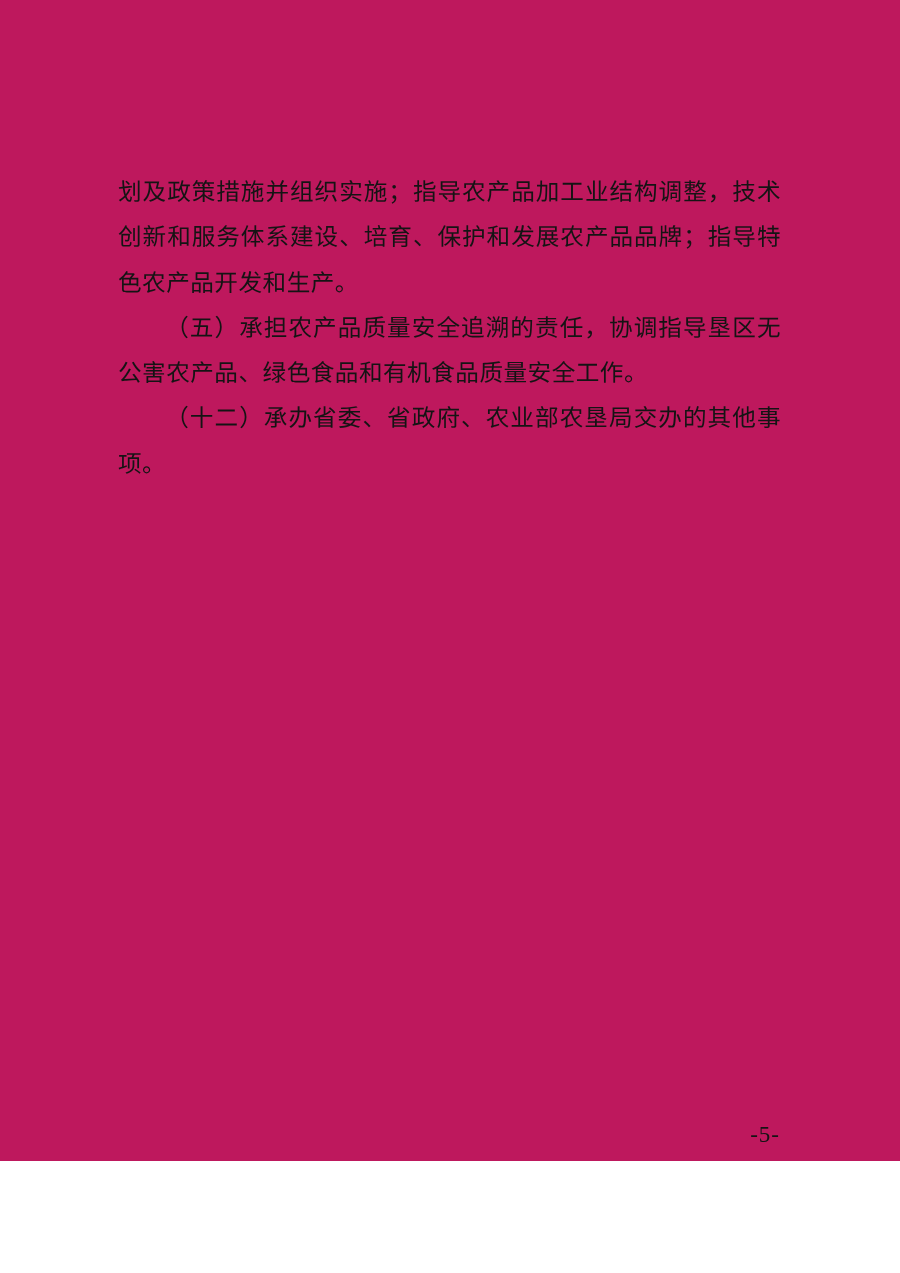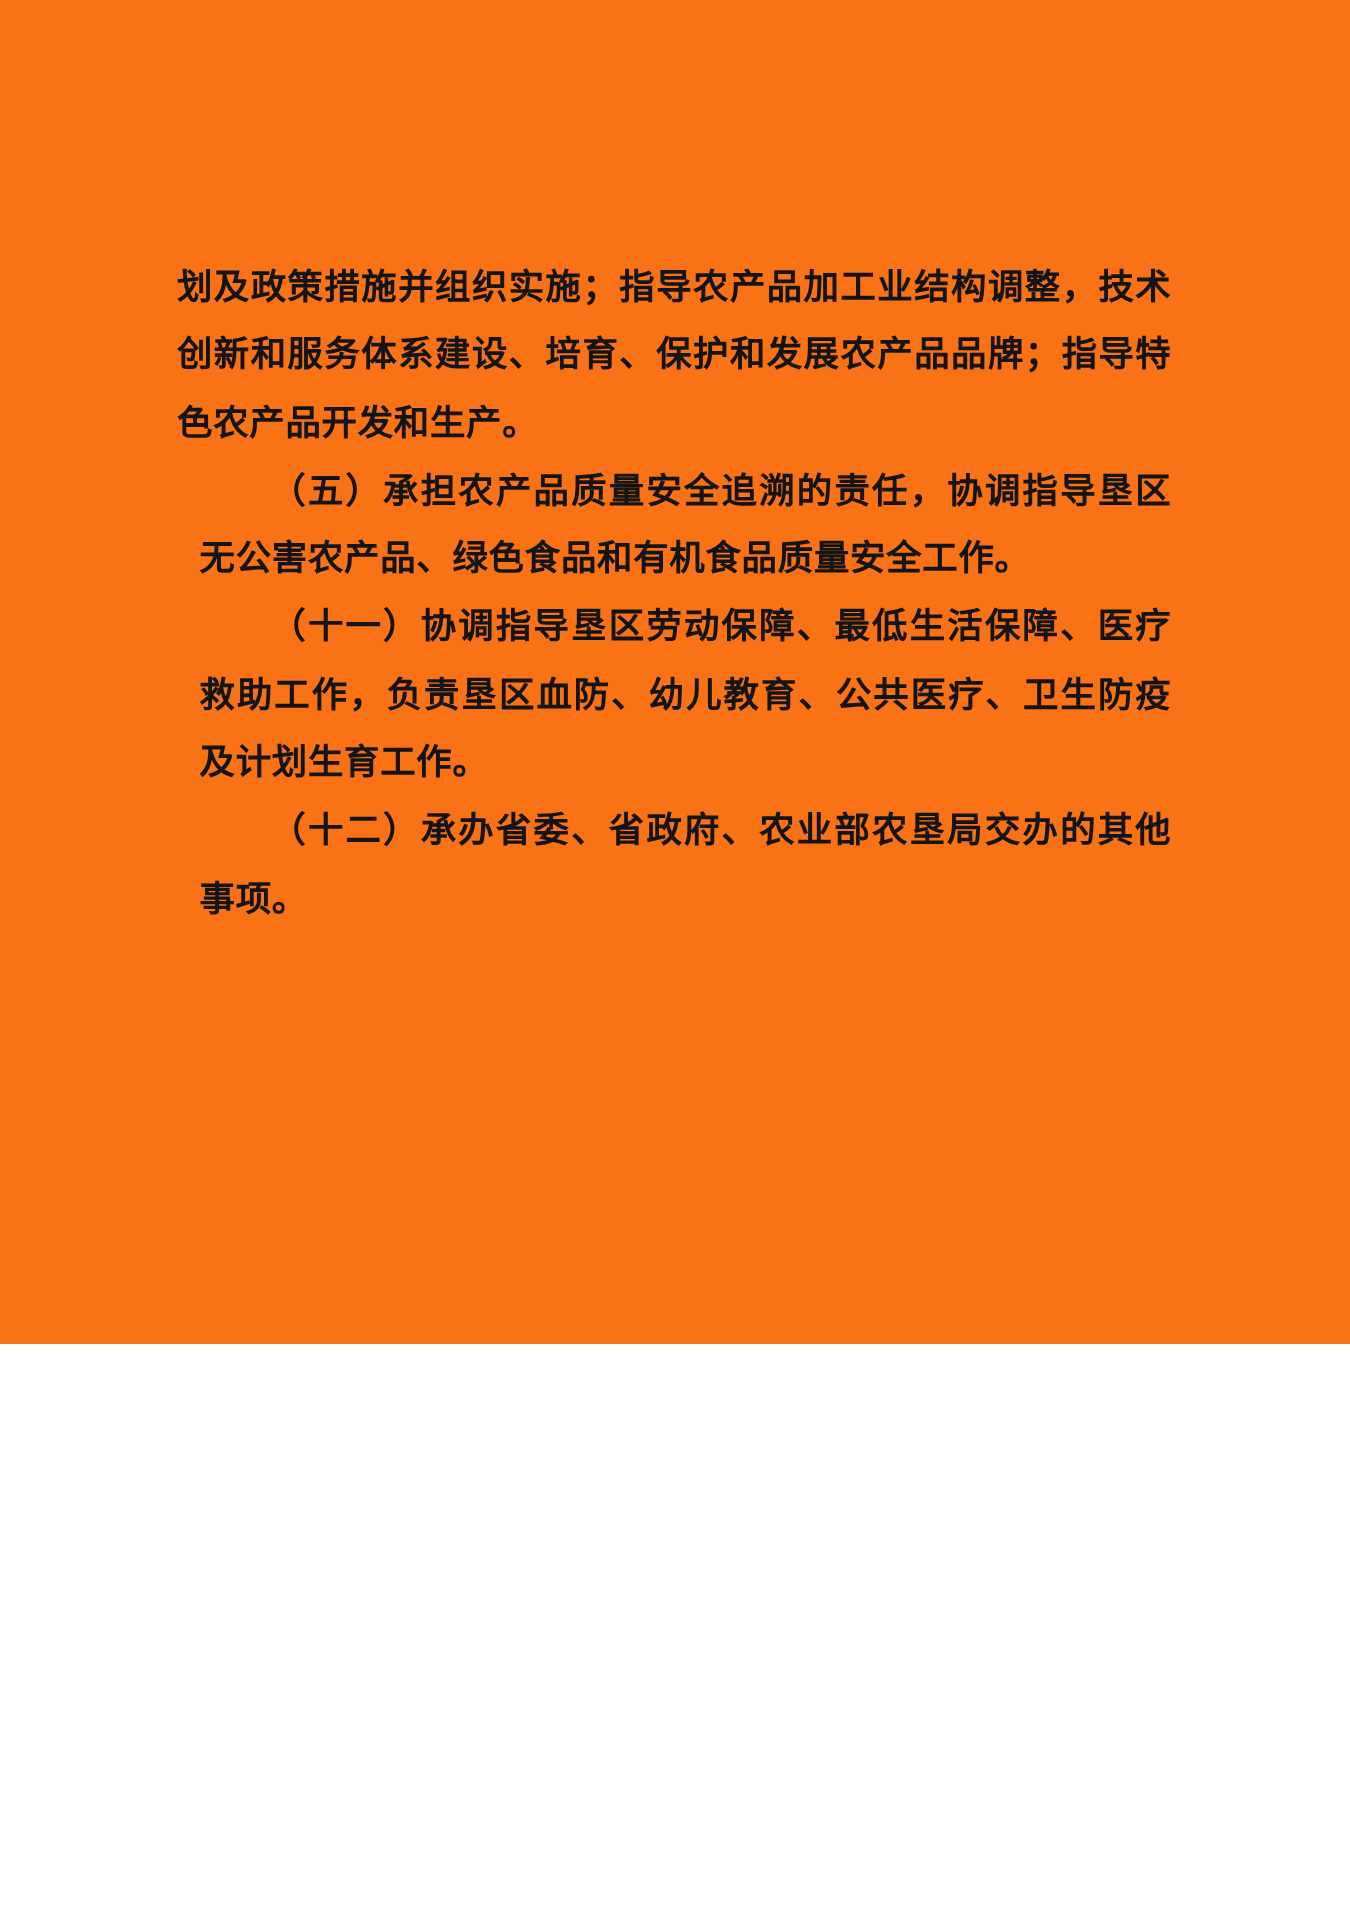--- a/index.html
+++ b/index.html
@@ -3,59 +3,56 @@
 <meta charset="utf-8">
 <style>
   html, body {
     margin: 0;
     padding: 0;
     background: #ffffff;
   }
   .page {
     position: relative;
     width: 900px;
-    height: 896px;
-    background: #f97316;
+    height: 1161px;
+    background: #be185d;
     overflow: hidden;
     font-family: "Liberation Serif", "DejaVu Serif", serif;
     color: #141414;
-    font-weight: bold;
   }
   .content {
     position: absolute;
     left: 118px;
     top: 170px;
     width: 663px;
     font-size: 23.6px;
     line-height: 45.3px;
     text-align: justify;
     letter-spacing: 0.5px;
   }
   .content p {
     margin: 0;
     padding: 0;
   }
   .content p.indent {
     text-indent: 2em;
-    margin-left: 15px;
   }
   .page-number {
     position: absolute;
     top: 1121px;
     right: 120px;
     font-size: 23px;
     line-height: 28px;
     letter-spacing: 1px;
     color: #141414;
   }
 </style>
 </head>
 <body>
 
 <div class="page">
   <div class="content">
     <p>划及政策措施并组织实施；指导农产品加工业结构调整，技术创新和服务体系建设、培育、保护和发展农产品品牌；指导特色农产品开发和生产。</p>
     <p class="indent">（五）承担农产品质量安全追溯的责任，协调指导垦区无公害农产品、绿色食品和有机食品质量安全工作。</p>
-    <p class="indent">（十一）协调指导垦区劳动保障、最低生活保障、医疗救助工作，负责垦区血防、幼儿教育、公共医疗、卫生防疫及计划生育工作。</p>
     <p class="indent">（十二）承办省委、省政府、农业部农垦局交办的其他事项。</p>
   </div>
   <div class="page-number">-5-</div>
 </div>
 
 </body></html>

